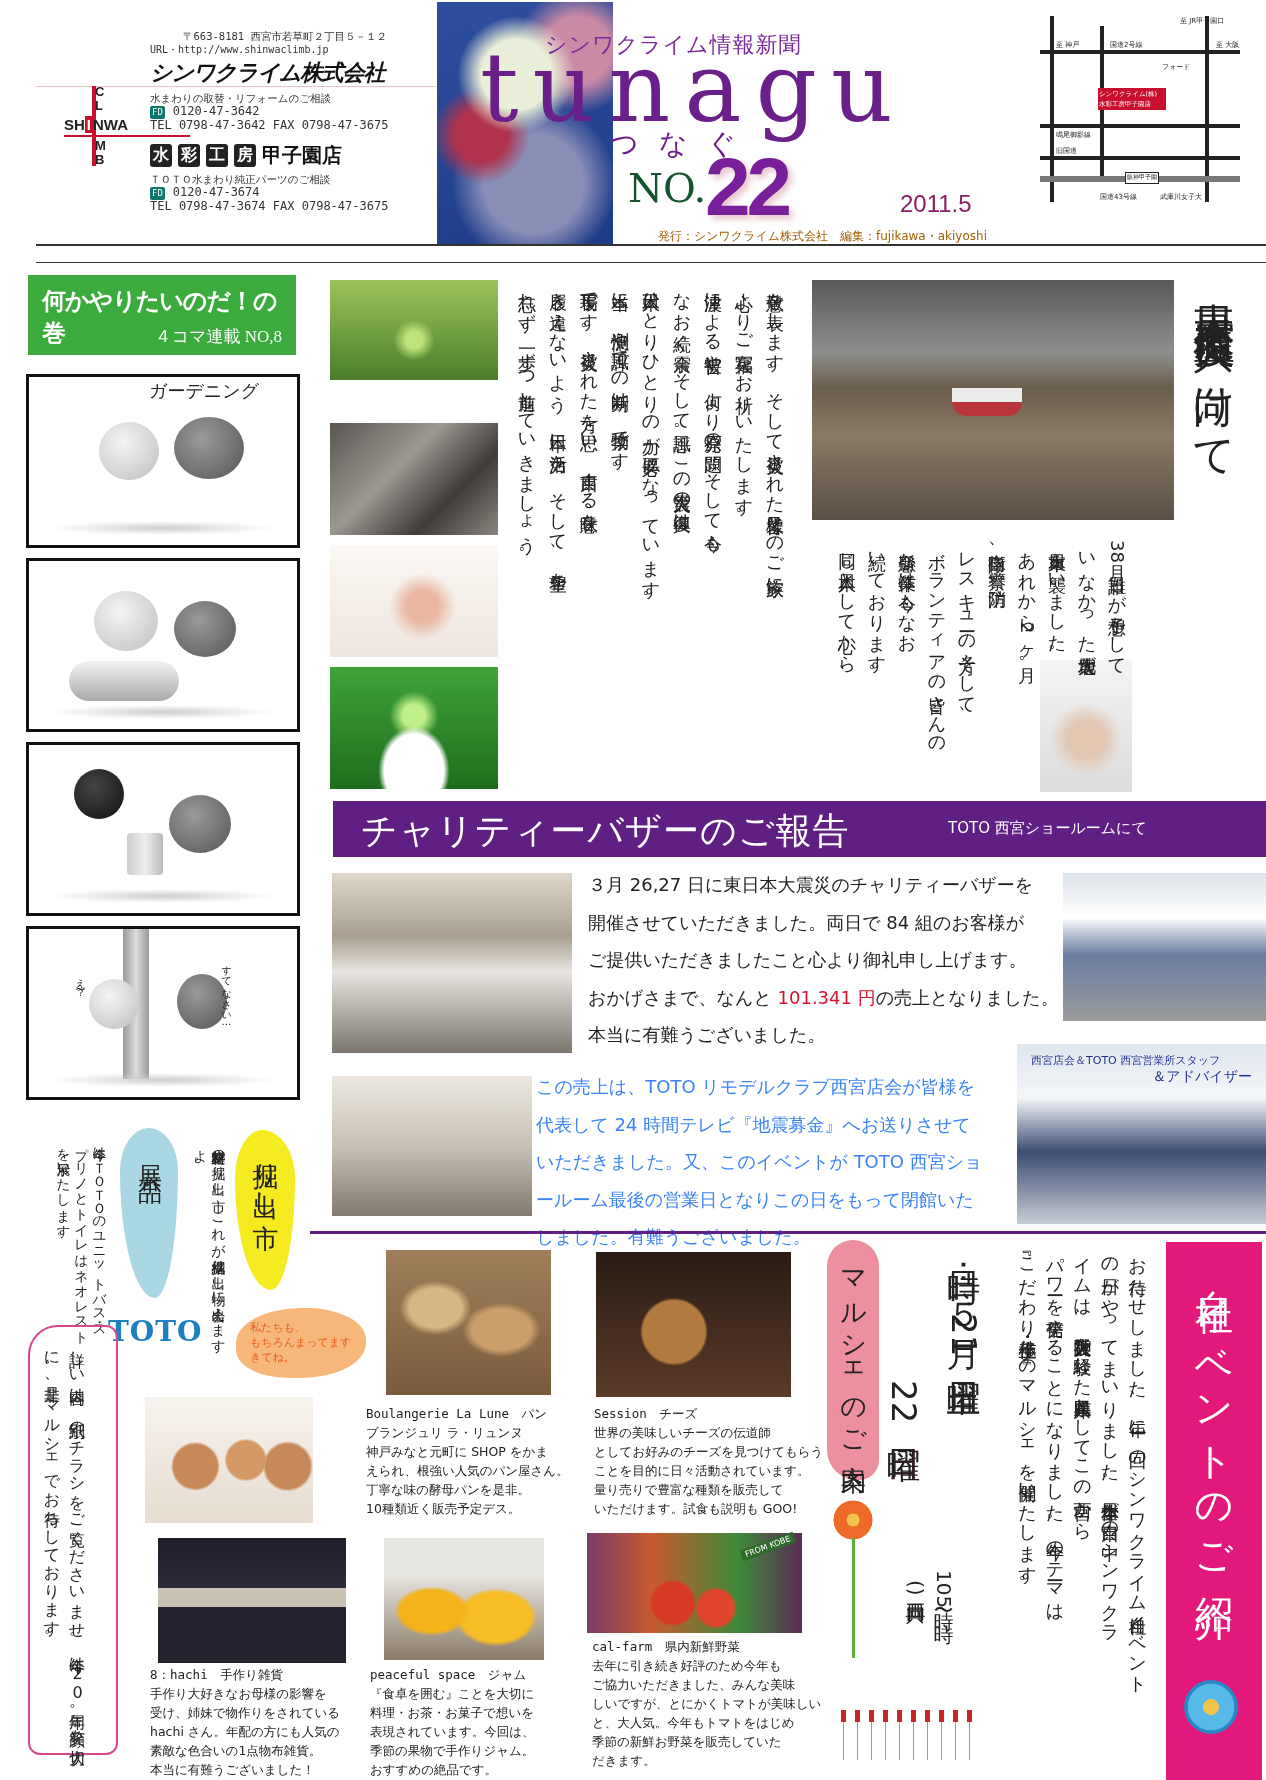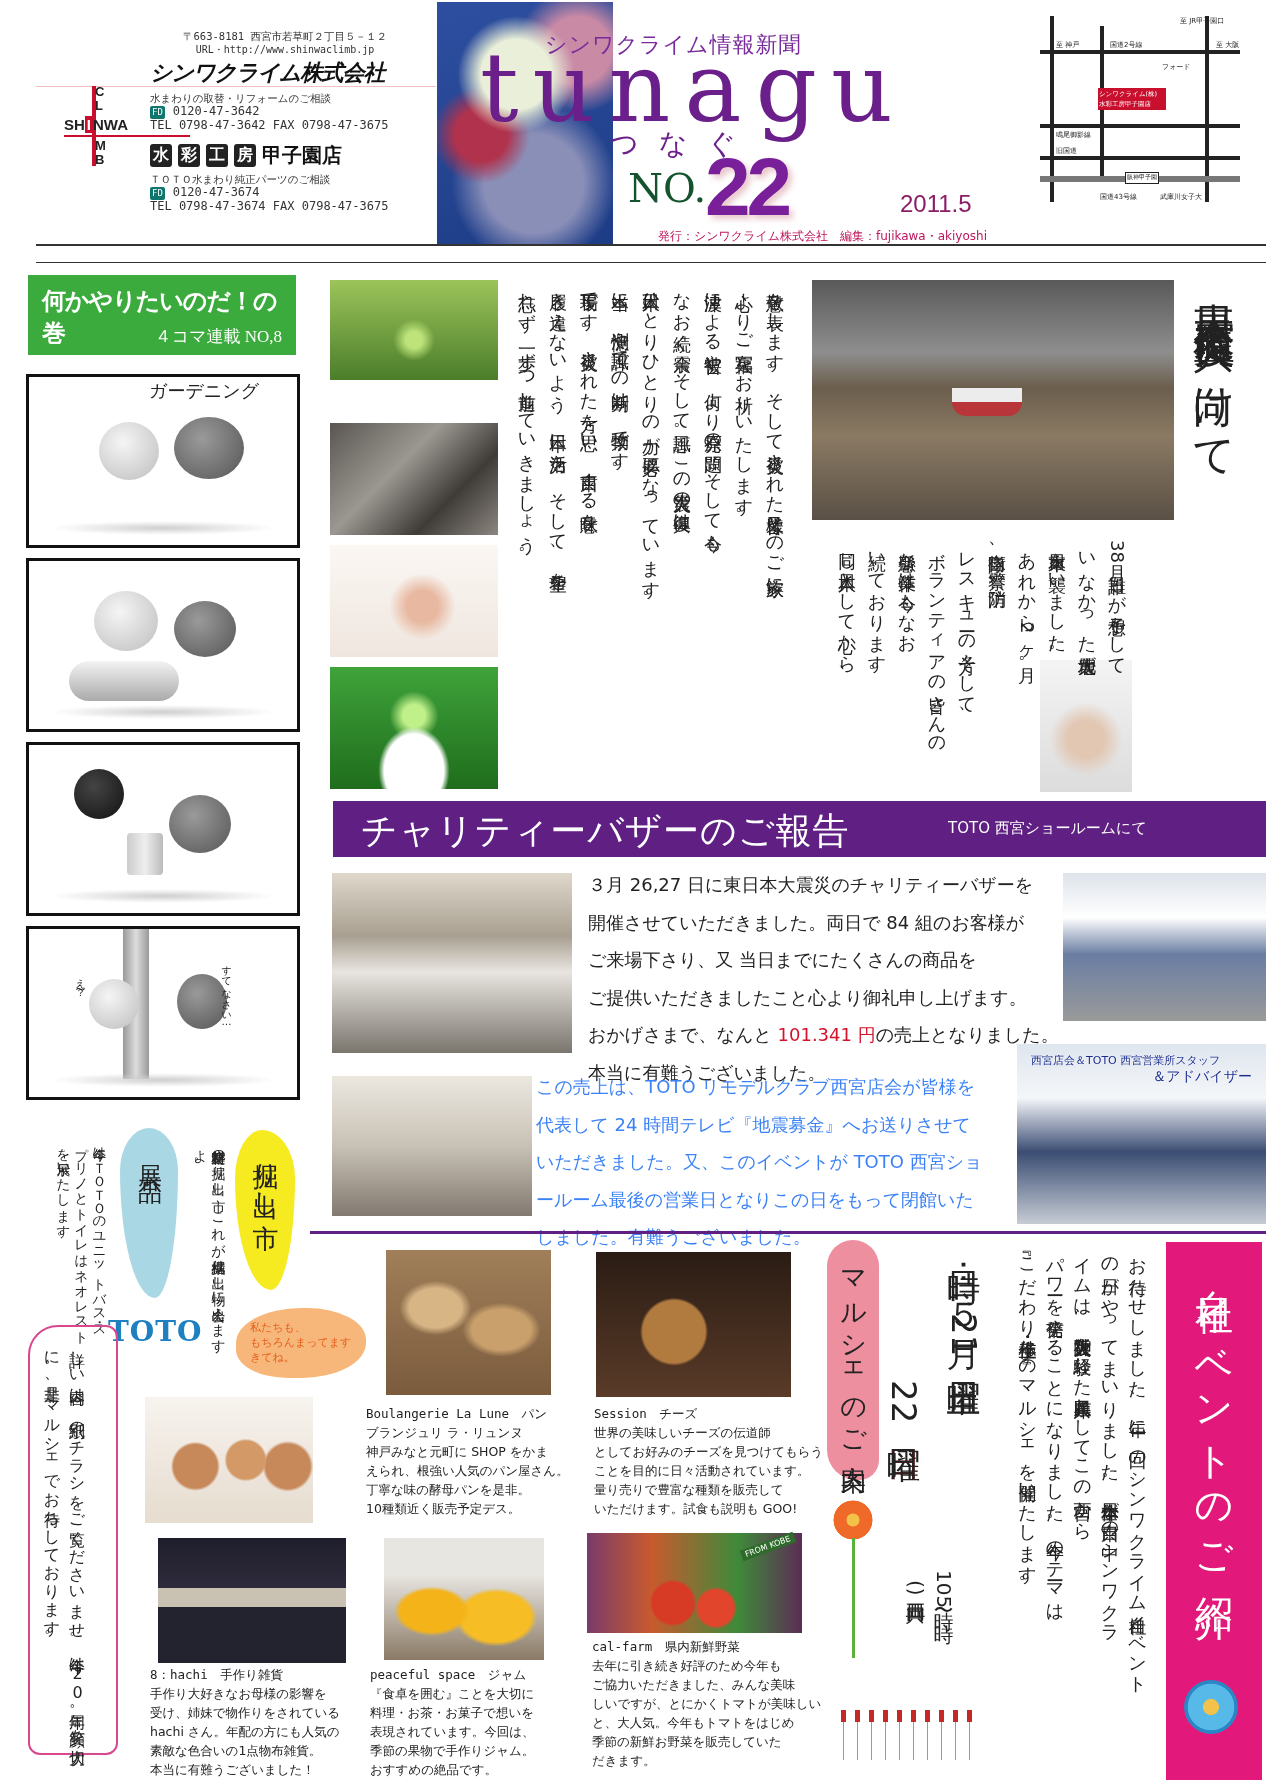--- a/index.html
+++ b/index.html
@@ -12,21 +12,21 @@
   
   .logo { left: 62px; top: 86px; width: 70px; height: 80px; }
   .logo .vbar { position:absolute; left: 30px; top: 0; width: 4px; height: 80px; background: #c8102e; }
   .logo .v { position:absolute; left: 33px; font: bold 13px "Liberation Sans", sans-serif; color:#222; }
   .logo .h { position:absolute; left: 2px; top: 30px; font: bold 15px "Liberation Sans", sans-serif; color:#222; letter-spacing: 0px; }
   .logo .h i { color: #fff; background:#c8102e; font-style: normal; padding: 0 2px; }
   .logo .uline { position:absolute; left:2px; top:49px; width: 126px; height: 2px; background:#c8102e; }
 
   .co-block { left: 150px; top: 30px; width: 270px; font-size: 11px; line-height: 13px; }
   .co-block .addr { text-align: center; font-family: "DejaVu Sans Mono", monospace; font-size: 10.5px; color:#333; }
-  .co-block .url { text-align: center; font-family: "DejaVu Sans Mono", monospace; font-size: 10px; color:#333; }
+  .co-block .url { font-family: "DejaVu Sans Mono", monospace; font-size: 10px; color:#333; }
   .co-block .name { font: italic bold 22px "DejaVu Sans", sans-serif; color:#111; margin: 2px 0 4px; letter-spacing: -1px; }
   .co-block .desc { font-size: 10.5px; color: #333; }
   .co-block .tel { font-family: "DejaVu Sans Mono", monospace; font-size: 12px; color: #333; }
   .co-block .free { display:inline-block; background:#0f766e; color:#fff; font-size: 9px; padding: 0 2px; margin-right: 8px; border-radius: 2px; }
   .co-block .store { display:flex; align-items:center; gap: 6px; margin: 10px 0 4px; }
   .co-block .store .tile { background:#222; color:#fff; font: bold 16px "DejaVu Sans", sans-serif; padding: 1px 3px; border-radius: 3px; }
   .co-block .store .sname { font: bold 20px "DejaVu Sans", sans-serif; color:#111; }
   .redline { left: 36px; top: 86px; width: 400px; height: 1px; background: #f2c0c0; }
 
   .hero-photo { left: 437px; top: 2px; width: 176px; height: 242px; background:
@@ -34,21 +34,21 @@
       radial-gradient(circle at 25% 55%, #b0324d 0 14%, transparent 26%),
       radial-gradient(circle at 55% 75%, #8a8fb8 0 24%, transparent 40%),
       radial-gradient(circle at 80% 20%, #c98aa6 0 14%, transparent 26%),
       linear-gradient(160deg, #2e4fa0 0%, #1d3c86 100%); }
   .masthead-sub { left: 545px; top: 30px; font-size: 22px; color: #7a2b9b; letter-spacing: 1px; }
   .masthead-title { left: 480px; top: 40px; font: 96px "DejaVu Serif", serif; color: #6b1f8a; letter-spacing: 14px; line-height: 1; }
   .masthead-kana { left: 610px; top: 125px; font-size: 28px; color: #6b1f8a; letter-spacing: 20px; }
   .issue-no { left: 628px; top: 165px; font: 40px "DejaVu Serif", serif; color: #14532d; }
   .issue-num { left: 705px; top: 140px; font: bold 82px "Liberation Sans", sans-serif; color: #7a1f9a; letter-spacing: -4px; text-shadow: 4px 4px 6px #e8c7cc; }
   .issue-date { left: 900px; top: 190px; font: 24px "Liberation Sans", sans-serif; color: #8b1d65; }
-  .credits { left: 658px; top: 228px; font-size: 12px; color: #be185d; }
+  .credits { left: 658px; top: 228px; font-size: 12px; color: #a16207; }
 
   .map { left: 1040px; top: 16px; width: 212px; height: 186px; }
   .map .lbl { position:absolute; font-size: 7px; color:#222; }
   .map .rd { position:absolute; background:#222; }
   .map .pin { position:absolute; left: 58px; top: 72px; width: 68px; height: 22px; background:#c8102e; color:#fff; font-size: 6.5px; line-height: 10px; padding: 1px; }
   .map .rail { position:absolute; left: 0; top: 160px; width: 200px; height: 6px; background: #777; }
   .map .station { position:absolute; left: 85px; top: 156px; width: 34px; height: 12px; border:1px solid #222; background:#fff; font-size:6px; text-align:center; }
 
   .rule1 { left: 36px; top: 244px; width: 1230px; height: 2px; background:#333; }
   .rule2 { left: 36px; top: 262px; width: 1230px; height: 1px; background:#333; }
@@ -278,21 +278,20 @@
 <div class="photo p-tent"></div>
 <div class="photo p-bazaar2"></div>
 <div class="photo p-staff">
   <span class="cap">西宮店会＆TOTO 西宮営業所スタッフ</span>
   <span class="cap2">＆アドバイザー</span>
 </div>
 
 <div class="abs charity-p1">
   <div>３月 26,27 日に東日本大震災のチャリティーバザーを</div>
   <div>開催させていただきました。両日で 84 組のお客様が</div>
-  <div>ご来場下さり、又 当日までにたくさんの商品を</div>
   <div>ご提供いただきましたこと心より御礼申し上げます。</div>
   <div><span>おかげさまで、なんと </span><span class="red">101.341 円</span><span>の売上となりました。</span></div>
   <div>本当に有難うございました。</div>
 </div>
 
 <div class="abs charity-p2">
   <div>この売上は、TOTO リモデルクラブ西宮店会が皆様を</div>
   <div>代表して 24 時間テレビ『地震募金』へお送りさせて</div>
   <div>いただきました。又、このイベントが TOTO 西宮ショ</div>
   <div>ールーム最後の営業日となりこの日をもって閉館いた</div>

